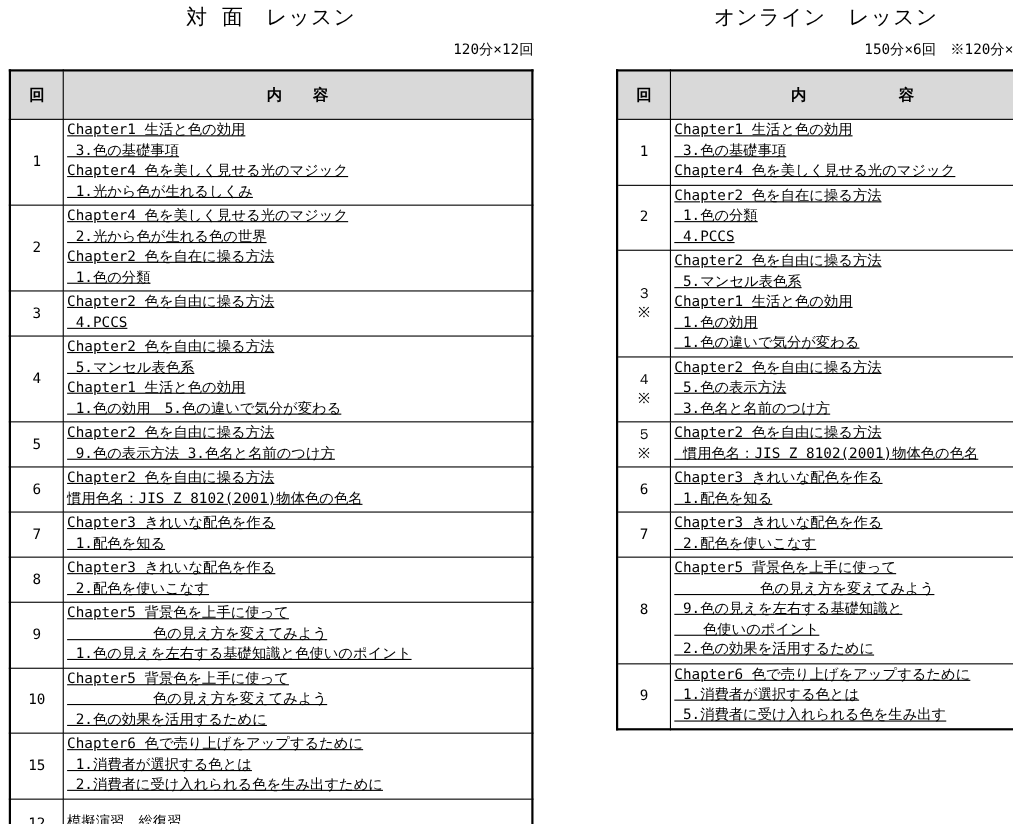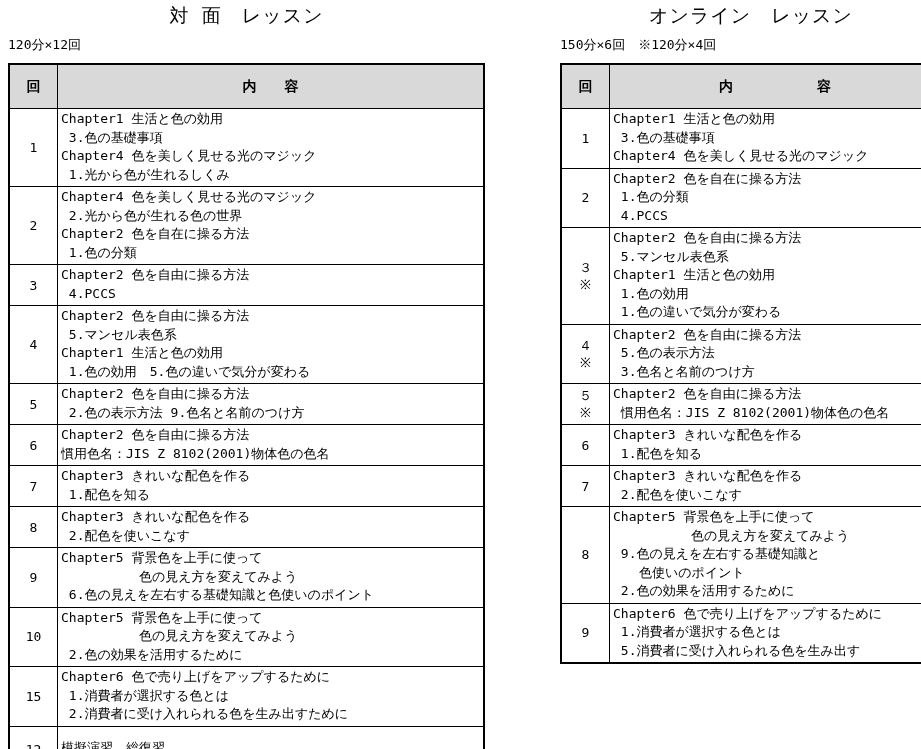--- a/index.html
+++ b/index.html
@@ -19,21 +19,21 @@
   .title {
     margin: 3px 0 0 0;
     text-align: center;
     font-size: 19px;
     font-weight: normal;
     letter-spacing: 1px;
     white-space: pre;
   }
   .subtitle {
     margin: 7px 0 9px 0;
-    text-align: left;
+    text-align: right;
     font-size: 13px;
     white-space: pre;
   }
 
   table.lesson-table {
     border-collapse: collapse;
     width: 100%;
     table-layout: fixed;
     border: 2px solid #000;
   }
@@ -56,20 +56,21 @@
     line-height: 17px;
     padding: 2px 0;
     white-space: pre;
   }
   td.cell-content {
     vertical-align: top;
     font-size: 13px;
     line-height: 18.5px;
     padding: 1px 2px 2px 3px;
     overflow: hidden;
+    text-decoration: underline;
   }
   td.cell-content.single { vertical-align: middle; height: 42px; }
   .line { white-space: pre; }
 </style>
 </head>
 <body>
 
 <div class="page">
 
   <section class="col col-left">
@@ -114,21 +115,21 @@
               <div class="line">Chapter2 色を自由に操る方法</div>
               <div class="line"> 5.マンセル表色系</div>
               <div class="line">Chapter1 生活と色の効用</div>
               <div class="line"> 1.色の効用　5.色の違いで気分が変わる</div>
             </td>
           </tr>
           <tr>
             <td class="cell-no"><div>5</div></td>
             <td class="cell-content">
               <div class="line">Chapter2 色を自由に操る方法</div>
-              <div class="line"> 2.色の表示方法 9.色名と名前のつけ方</div>
+              <div class="line"> 9.色の表示方法 3.色名と名前のつけ方</div>
             </td>
           </tr>
           <tr>
             <td class="cell-no"><div>6</div></td>
             <td class="cell-content">
               <div class="line">Chapter2 色を自由に操る方法</div>
               <div class="line">慣用色名：JIS Z 8102(2001)物体色の色名</div>
             </td>
           </tr>
           <tr>
@@ -143,21 +144,21 @@
             <td class="cell-content">
               <div class="line">Chapter3 きれいな配色を作る</div>
               <div class="line"> 2.配色を使いこなす</div>
             </td>
           </tr>
           <tr>
             <td class="cell-no"><div>9</div></td>
             <td class="cell-content">
               <div class="line">Chapter5 背景色を上手に使って</div>
               <div class="line">　　　　　　色の見え方を変えてみよう</div>
-              <div class="line"> 6.色の見えを左右する基礎知識と色使いのポイント</div>
+              <div class="line"> 1.色の見えを左右する基礎知識と色使いのポイント</div>
             </td>
           </tr>
           <tr>
             <td class="cell-no"><div>10</div></td>
             <td class="cell-content">
               <div class="line">Chapter5 背景色を上手に使って</div>
               <div class="line">　　　　　　色の見え方を変えてみよう</div>
               <div class="line"> 2.色の効果を活用するために</div>
             </td>
           </tr>

